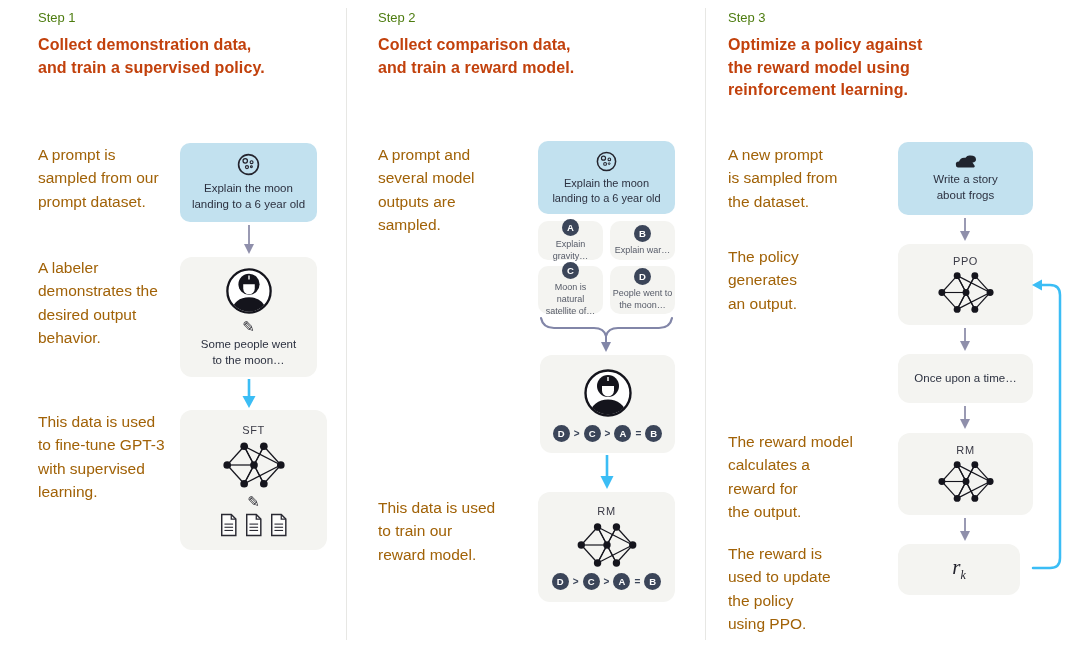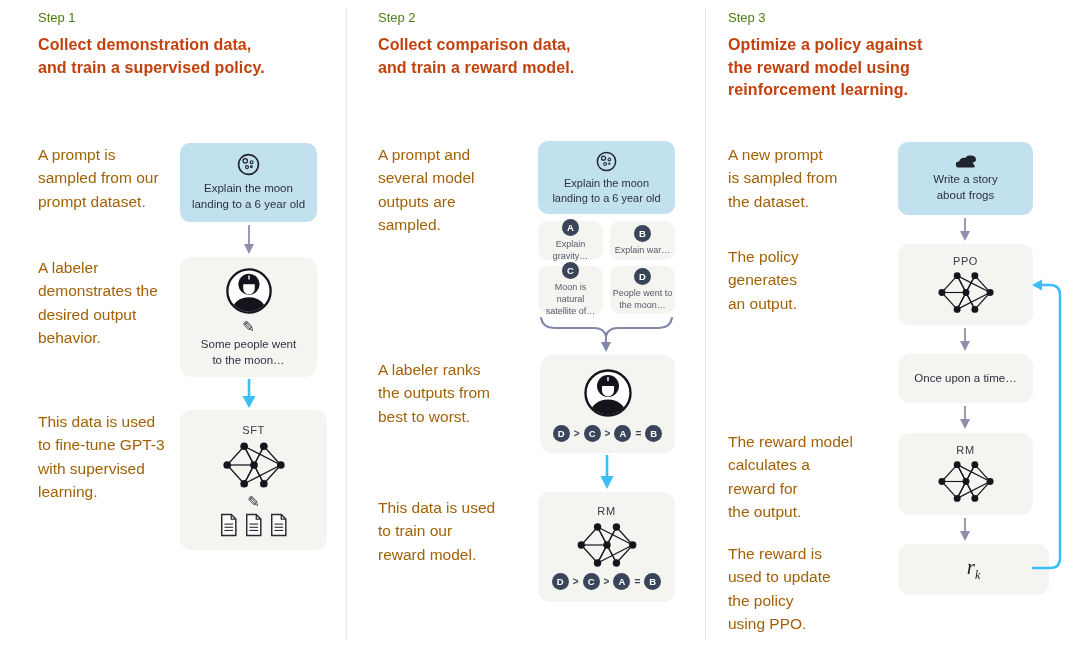--- a/index.html
+++ b/index.html
@@ -156,23 +156,20 @@
   </div>
 
   <div class="step-label" style="left:378px;top:10px">Step 2</div>
   <div class="step-title" style="left:378px;top:34px;width:300px">Collect comparison data,
 and train a reward model.</div>
 
   <div class="ann" style="left:378px;top:143px;width:150px">A prompt and
 several model
 outputs are
 sampled.</div>
-  <div class="ann" style="left:378px;top:358px;width:150px">A labeler ranks
-the outputs from
-best to worst.</div>
   <div class="ann" style="left:378px;top:496px;width:150px">This data is used
 to train our
 reward model.</div>
 
   <div class="bluebox" style="left:538px;top:141px;width:137px;height:73px;gap:3px">
     <svg width="23" height="23" viewBox="0 0 26 26">
       <circle cx="13" cy="13" r="10.3" fill="none" stroke="#24242e" stroke-width="1.7"></circle>
       <circle cx="9.6" cy="9.2" r="2.3" fill="none" stroke="#24242e" stroke-width="1.3"></circle>
       <circle cx="16.2" cy="10.6" r="1.5" fill="none" stroke="#24242e" stroke-width="1.2"></circle>
       <circle cx="11.4" cy="15.7" r="1.6" fill="none" stroke="#24242e" stroke-width="1.2"></circle>
@@ -383,21 +380,21 @@
         <circle cx="67" cy="28" r="4.3"></circle>
       </g>
     </svg>
   </div>
 
   <svg class="arr" style="left:957px;top:518px" width="16" height="24">
     <line x1="8" y1="0" x2="8" y2="14" stroke="#8f8fab" stroke-width="1.8"></line>
     <polygon points="3,13 13,13 8,23" fill="#8f8fab"></polygon>
   </svg>
 
-  <div class="graybox" style="left:898px;top:544px;width:151px;height:51px">
+  <div class="graybox" style="left:898px;top:544px;width:122px;height:51px">
     <div class="rk"><span>r</span><sub>k</sub></div>
   </div>
 
   <svg class="arr" style="left:1028px;top:276px" width="50" height="300">
     <path d="M5,292 L22,292 Q32,292 32,282 L32,19 Q32,9 22,9 L14,9" fill="none" stroke="#3bbdf5" stroke-width="2.5" stroke-linecap="round"></path>
     <polygon points="14,3.5 4,9 14,14.5" fill="#3bbdf5"></polygon>
   </svg>
 
 </div>
 

